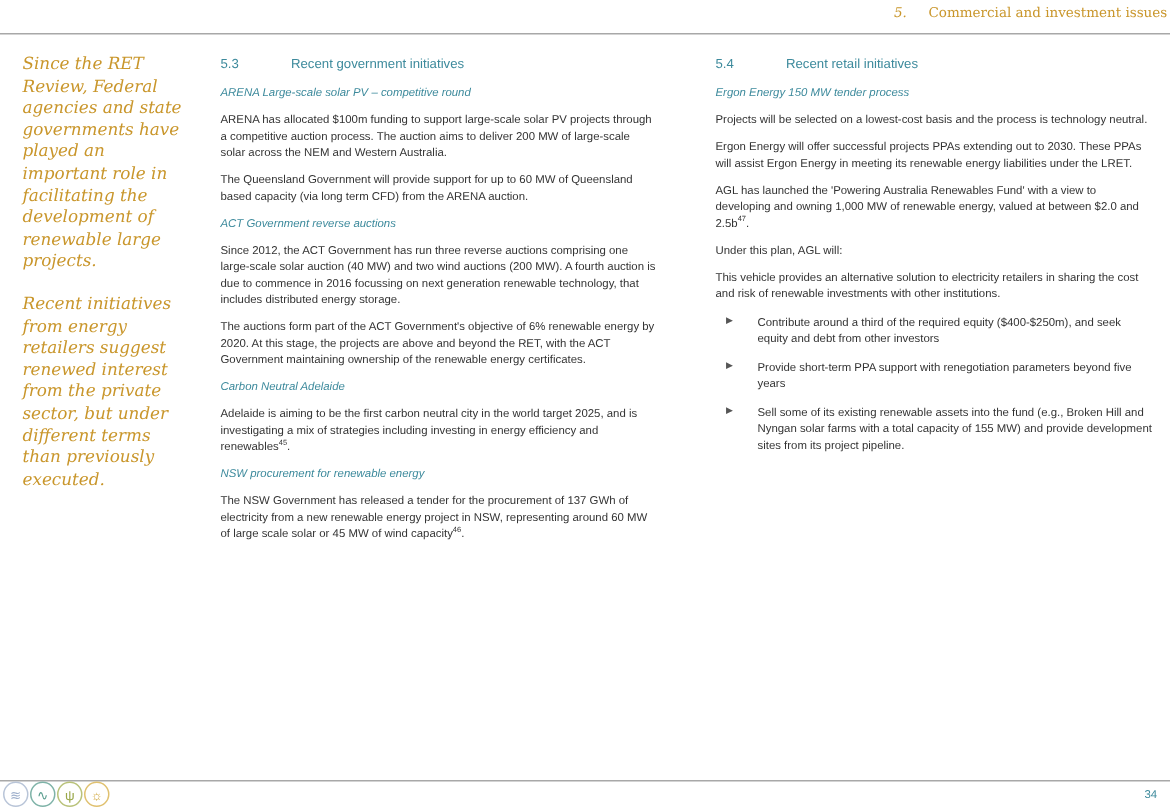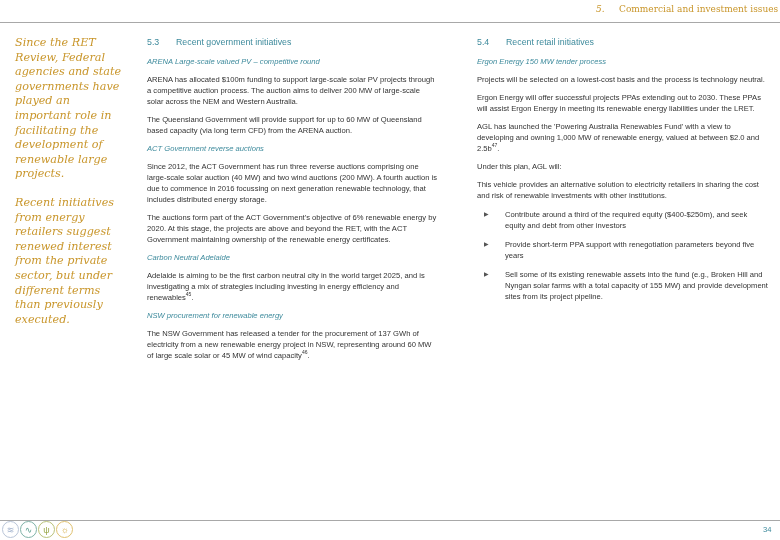--- a/index.html
+++ b/index.html
@@ -24,21 +24,21 @@
     font-family: "DejaVu Serif", serif; font-style: italic; font-size: 11.2px;
     line-height: 14.6px; color: #c9962b;
   }
   .sidebar p { margin: 0 0 14px 0; }
   .col {
     position: absolute; top: 37px; font-size: 7.6px; line-height: 11px; color: #333;
   }
   .col.mid { left: 147px; width: 290px; }
   .col.right { left: 477px; width: 292px; }
   .sec-head { font-size: 8.8px; color: #3d8a9c; margin: 0 0 8px 0; }
-  .sec-head .n { display: inline-block; width: 29px; }
+  .sec-head .n { display: inline-block; width: 47px; }
   .sub { font-style: italic; color: #3d8a9c; margin: 0 0 7px 0; font-size: 7.6px; }
   .para { margin: 0 0 7px 0; }
   sup { font-size: 5px; line-height: 0; }
   ul.bullets { list-style: none; margin: 8px 0 0 0; padding: 0; }
   ul.bullets li { position: relative; padding-left: 28px; margin: 0 0 8px 0; }
   ul.bullets li .arrow {
     position: absolute; left: 7px; top: 0px; font-size: 6px; color: #555;
   }
   .footer-line {
     position: absolute; left: 0; top: 520px; width: 780px; height: 1px; background: #a8a8a8;
@@ -70,21 +70,21 @@
 <div class="sidebar">
   <p>Since the RET Review, Federal agencies and state governments have played an important role in facilitating the development of renewable large projects.</p>
   <p>Recent initiatives from energy retailers suggest renewed interest from the private sector, but under different terms than previously executed.</p>
 </div>
 
 <div class="col mid">
   <div class="sec-head">
     <span class="n">5.3</span><span>Recent government initiatives</span>
   </div>
   <div id="mid-blocks">
-      <div class="sub">ARENA Large-scale valued PV – competitive round</div>
+      <div class="sub">ARENA Large-scale solar PV – competitive round</div>
       <div class="para"><span>ARENA has allocated $100m funding to support large-scale solar PV projects through a competitive auction process. The auction aims to deliver 200 MW of large-scale solar across the NEM and Western Australia.</span></div>
       <div class="para"><span>The Queensland Government will provide support for up to 60 MW of Queensland based capacity (via long term CFD) from the ARENA auction.</span></div>
       <div class="sub">ACT Government reverse auctions</div>
       <div class="para"><span>Since 2012, the ACT Government has run three reverse auctions comprising one large-scale solar auction (40 MW) and two wind auctions (200 MW). A fourth auction is due to commence in 2016 focussing on next generation renewable technology, that includes distributed energy storage.</span></div>
       <div class="para"><span>The auctions form part of the ACT Government's objective of 6% renewable energy by 2020. At this stage, the projects are above and beyond the RET, with the ACT Government maintaining ownership of the renewable energy certificates.</span></div>
       <div class="sub">Carbon Neutral Adelaide</div>
       <div class="para"><span>Adelaide is aiming to be the first carbon neutral city in the world target 2025, and is investigating a mix of strategies including investing in energy efficiency and renewables</span><sup>45</sup><span>.</span></div>
       <div class="sub">NSW procurement for renewable energy</div>
       <div class="para"><span>The NSW Government has released a tender for the procurement of 137 GWh of electricity from a new renewable energy project in NSW, representing around 60 MW of large scale solar or 45 MW of wind capacity</span><sup>46</sup><span>.</span></div>
     </div>

